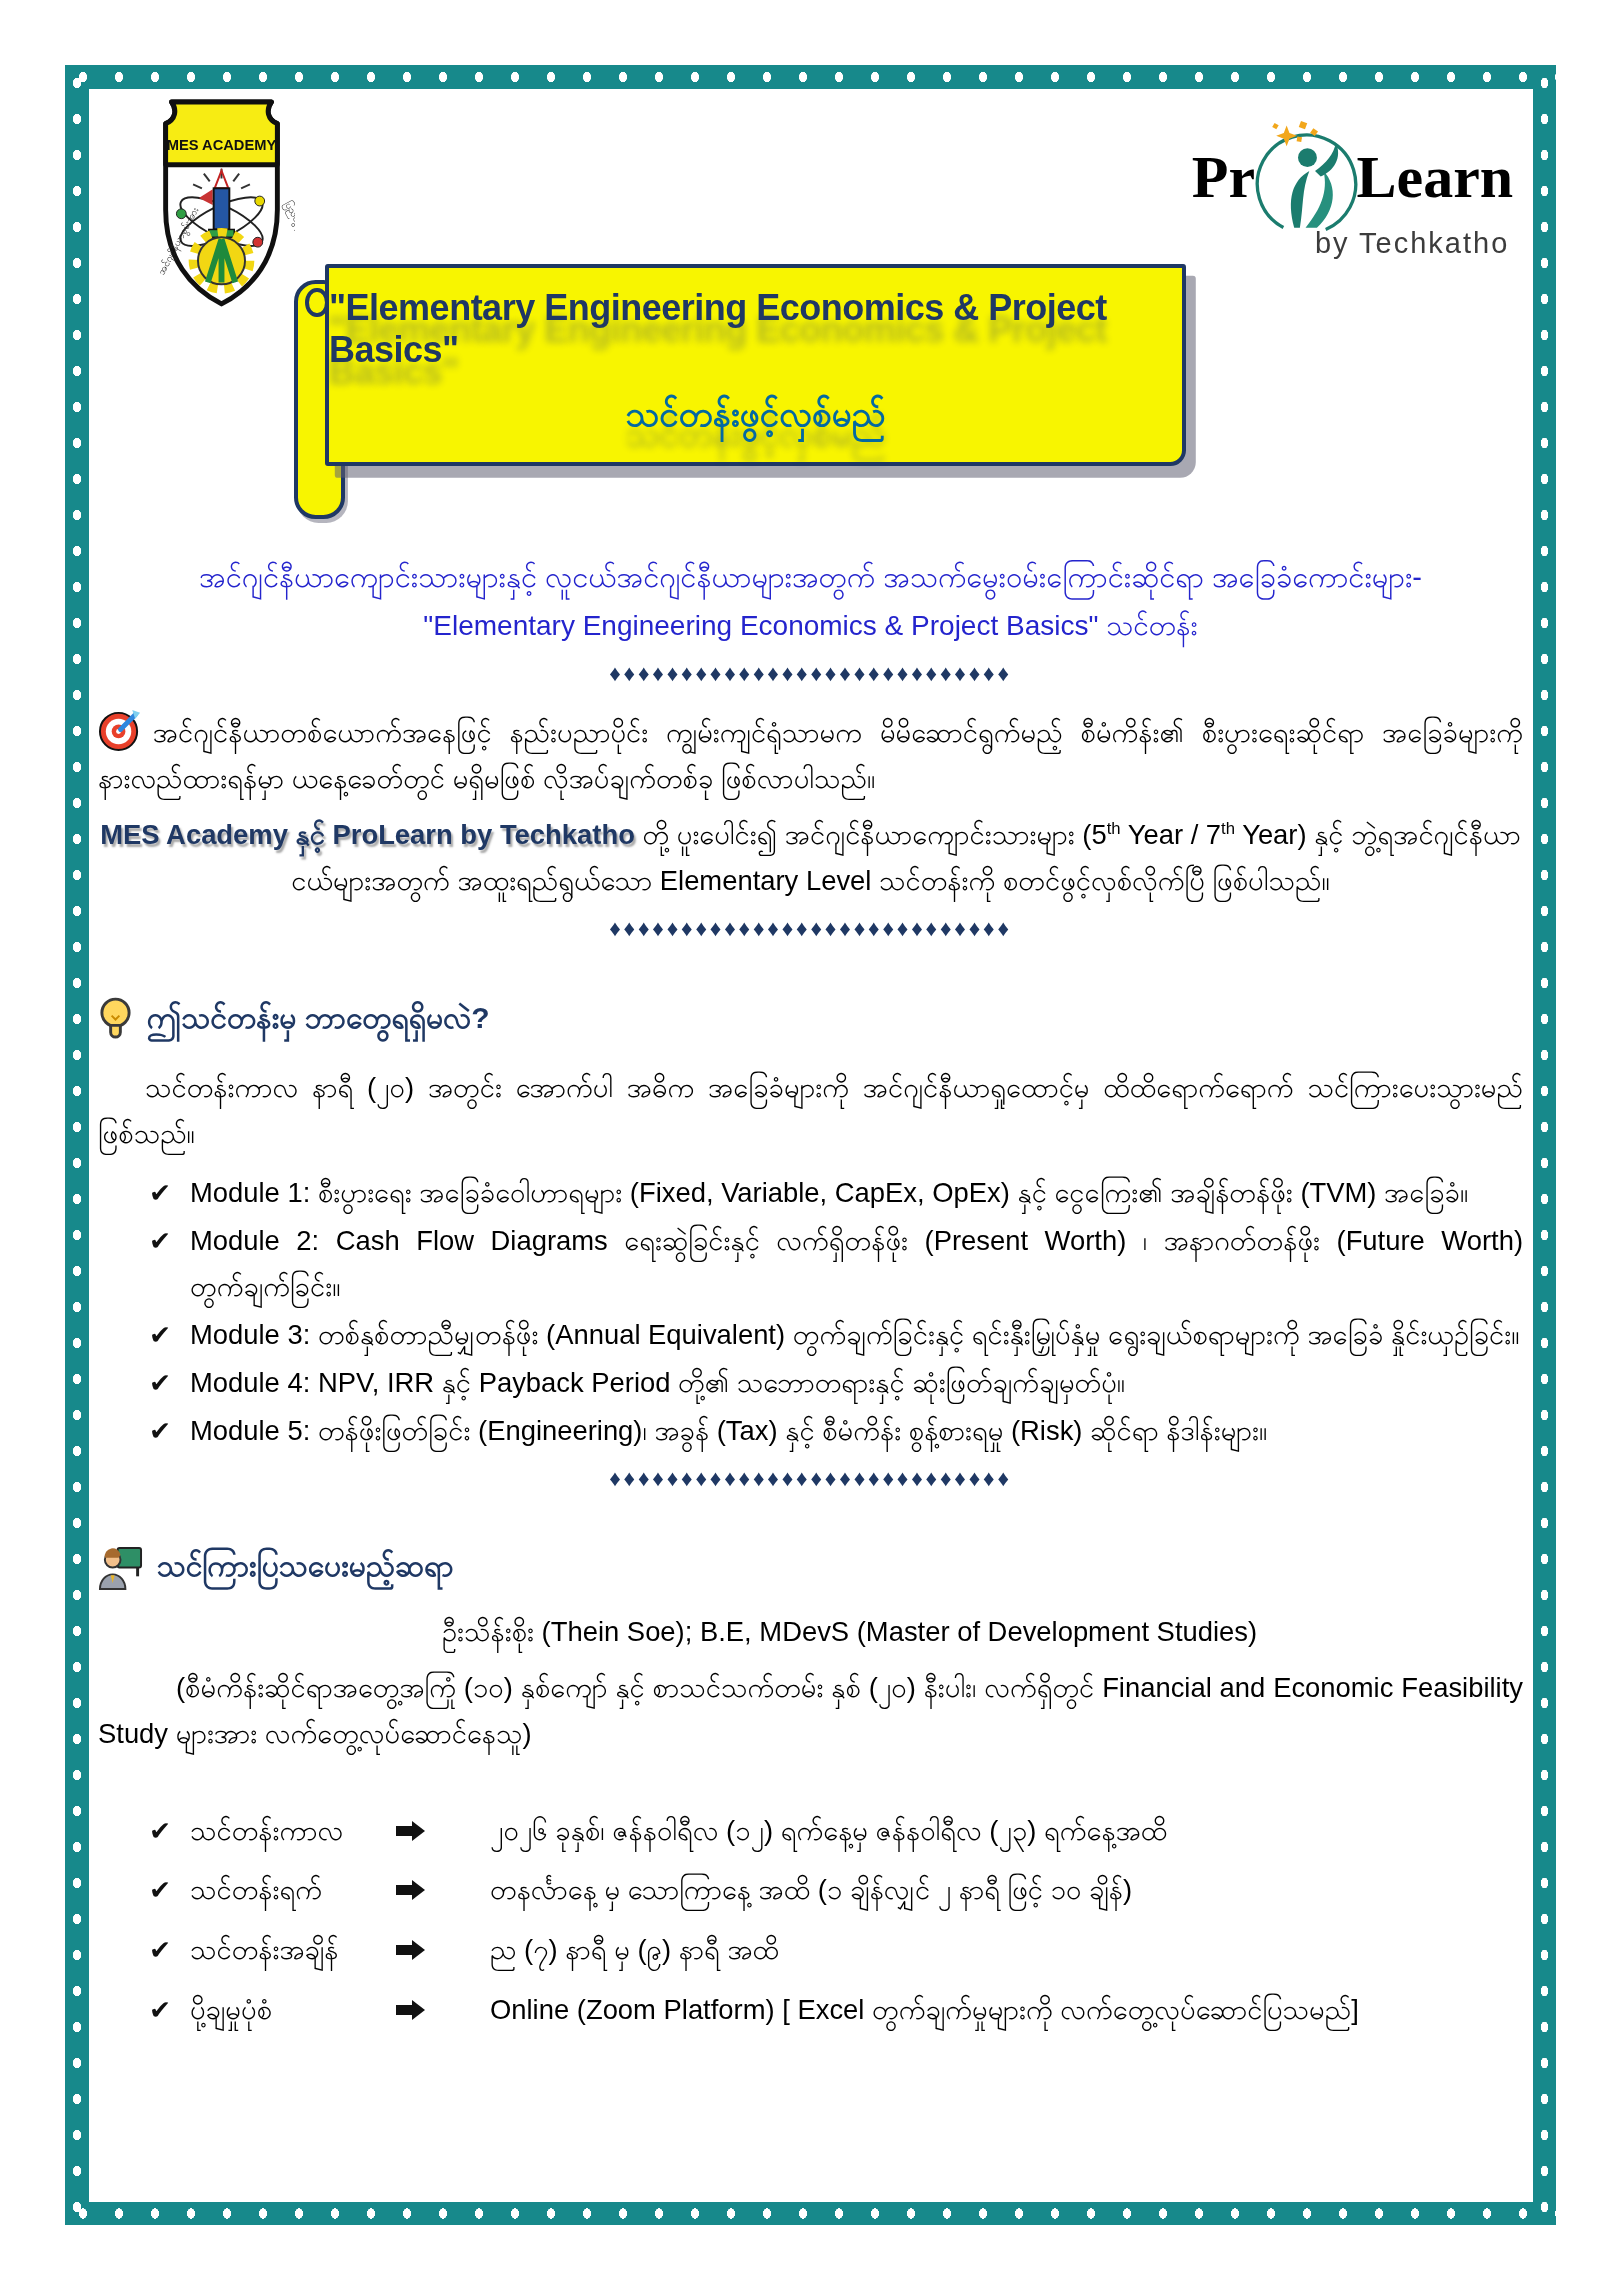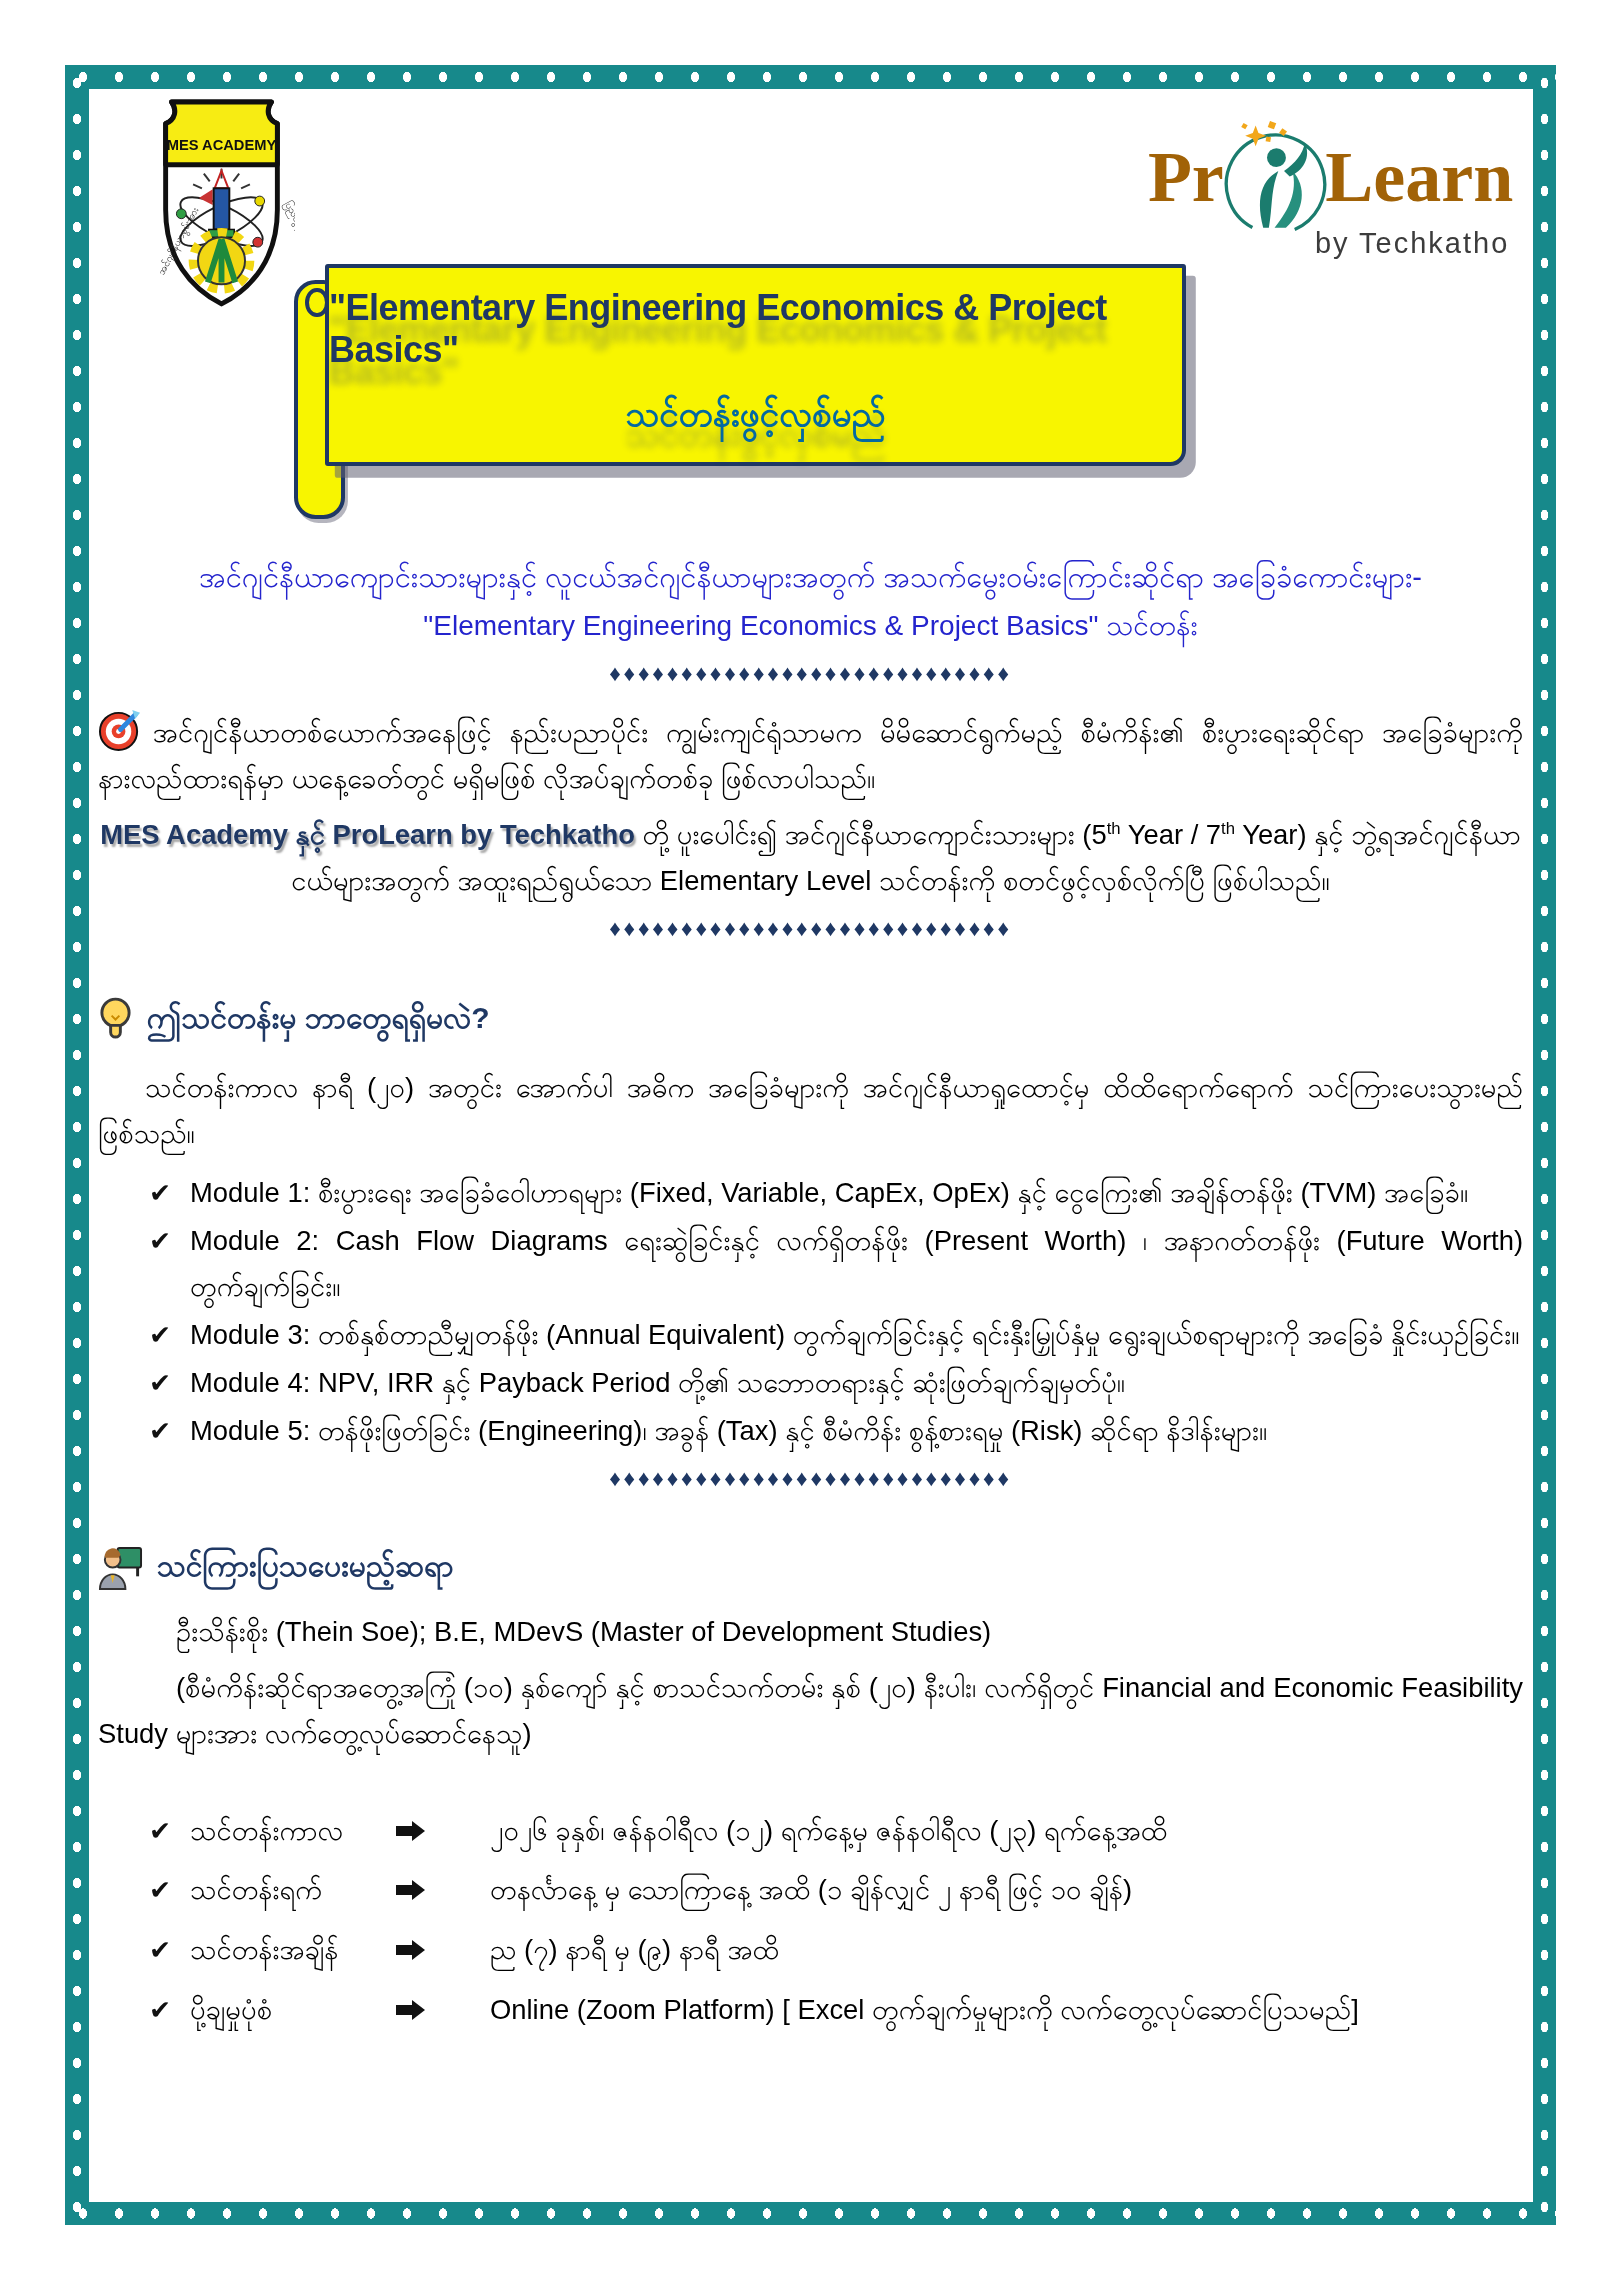--- a/index.html
+++ b/index.html
@@ -12,21 +12,21 @@
   .strip.top{top:0;left:0;right:0;height:23.5px;background-size:36px 23.5px;}
   .strip.bottom{bottom:0;left:0;right:0;height:23.5px;background-size:36px 23.5px;}
   .strip.left{left:0;top:0;bottom:0;width:23.5px;background-size:23.5px 36px;}
   .strip.right{right:0;top:0;bottom:0;width:23.5px;background-size:23.5px 36px;}
   
   .content{position:absolute;left:98px;right:98px;top:88px;}
   .header{position:relative;height:453px;}
   .mes-logo{position:absolute;left:50px;top:5.9px;}
   .prolearn{position:absolute;right:9.8px;top:25.5px;text-align:right;}
   .prolearn-row{display:flex;align-items:center;justify-content:flex-end;}
-  .pl-word{font-family:"Liberation Serif","DejaVu Serif",serif;font-weight:bold;font-size:72px;color:#a16207;line-height:1;}
+  .pl-word{font-family:"Liberation Serif","DejaVu Serif",serif;font-weight:bold;font-size:60px;color:#000000;line-height:1;}
   .pl-word.pr{margin-right:-9.8px;}
   .pl-word.learn{margin-left:-11.8px;}
   .pl-byline{font-size:29px;color:#3c3c3c;letter-spacing:2px;margin-top:-13.7px;margin-right:3.9px;}
   
   .banner-group{position:absolute;left:196px;top:176px;width:892px;height:196px;}
   .scroll-curl{position:absolute;left:0;top:15.7px;width:43px;height:231px;background:#f8f500;
                border:4.9px solid #1f3864;border-radius:21.6px;box-shadow:2.9px 3.9px 0 rgba(90,90,110,0.45);}
   .scroll-curl:before{content:"";position:absolute;left:6.9px;top:3.9px;width:15.7px;height:21.6px;border-radius:50%;
                border:4.9px solid #1f3864;background:#f8f500;}
   .banner-main{position:absolute;left:31px;top:0;right:0;height:194px;background:#f8f500;
@@ -52,21 +52,21 @@
   sup{font-size:16.7px;}
   
   .section{margin-top:51px;}
   .section-h{display:flex;align-items:center;gap:13.7px;color:#1f3864;font-weight:bold;font-size:30px;}
   .sec-para{margin-top:19.6px;text-indent:47px;}
   .modules{margin-top:13.7px;}
   .mod-item,.sched-row{display:flex;align-items:flex-start;font-size:27.4px;line-height:46px;}
   .mod-item{padding-left:51px;margin-top:2px;}
   .check{flex:0 0 41px;font-size:26.5px;color:#111;}
   .mod-text{flex:1;}
-  .instructor-name{margin-top:17.6px;padding-left:78px;}
+  .instructor-name{margin-top:17.6px;padding-left:78px;text-align:center;}
   .instructor-bio{margin-top:9.8px;text-indent:78px;}
   .sched-rows{margin-top:21.6px;}
   .sched-row{padding-left:51px;margin-top:13.7px;}
   .sched-label{flex:0 0 206px;}
   .arrow{flex:0 0 47px;display:flex;align-items:center;height:46px;margin-right:47px;}
   .arr-stem{width:15.7px;height:9.8px;background:#111;}
   .arr-head{width:0;height:0;border-top:10.8px solid transparent;border-bottom:10.8px solid transparent;border-left:13.7px solid #111;}
   .sched-value{flex:1;}
 </style>
 </head>

